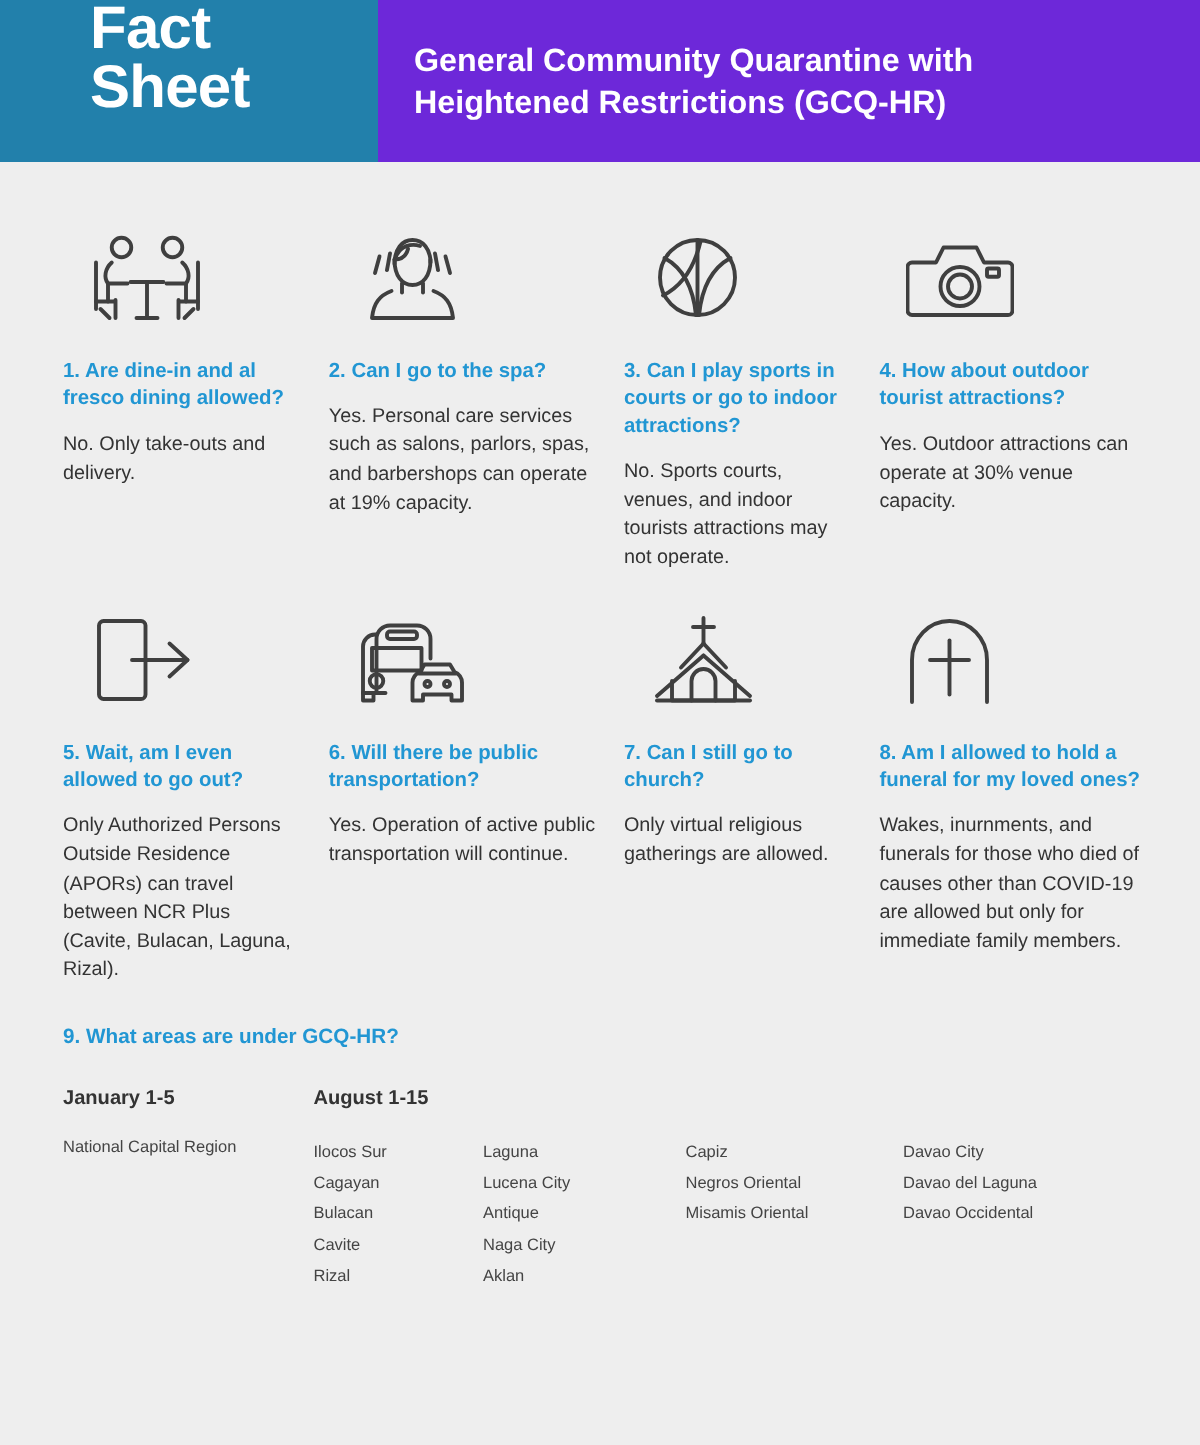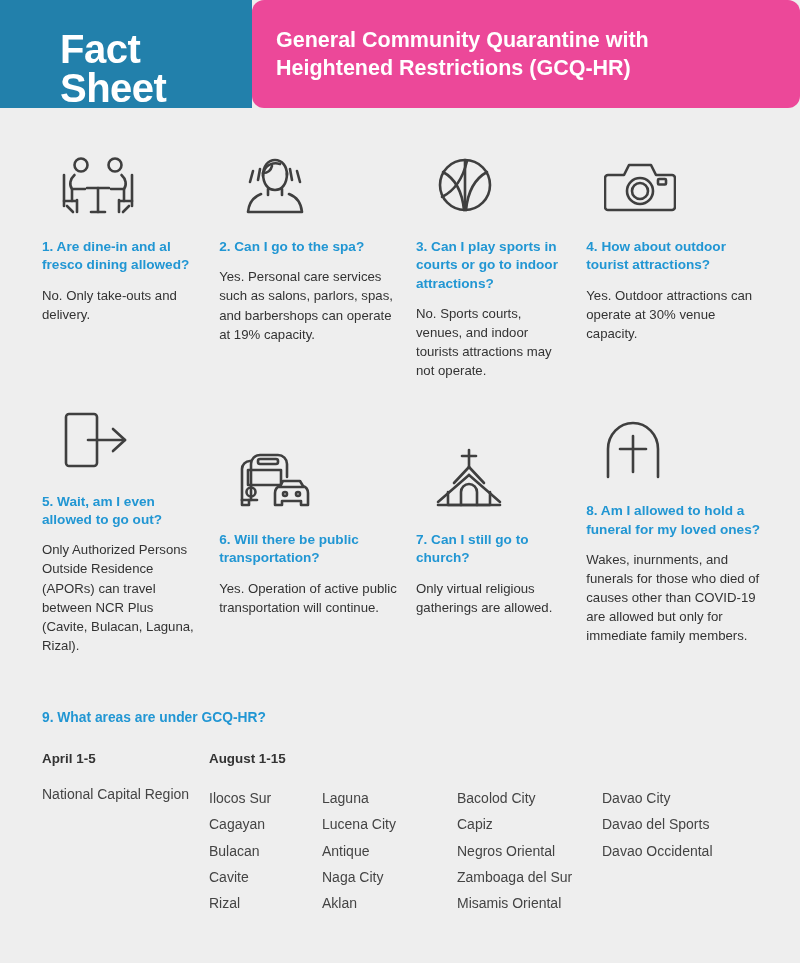--- a/index.html
+++ b/index.html
@@ -18,43 +18,42 @@
   
   .header {
     display: flex;
     height: 108px;
     width: 800px;
   }
   .header-left {
     width: 252px;
     background: #2280ab;
     display: flex;
-    align-items: flex-end;
+    align-items: flex-start;
     box-sizing: border-box;
     padding-left: 60px;
   }
   .fact-sheet-title {
     color: #ffffff;
     font-size: 40px;
     font-weight: bold;
     line-height: 0.97;
     letter-spacing: -0.5px;
   }
   .fact-sheet-title span {
     display: block;
   }
   .header-right {
     flex: 1;
-    background: #ec4899;
+    background: #6d28d9;
     display: flex;
     align-items: center;
     box-sizing: border-box;
     padding-left: 24px;
     padding-right: 12px;
-    border-radius: 12px;
   }
   .header-sub {
     color: #ffffff;
     font-size: 21.5px;
     font-weight: bold;
     line-height: 1.32;
   }
   .header-sub span { display: block; }
 
   
@@ -63,21 +62,21 @@
     position: relative;
   }
   .qrow {
     display: flex;
     padding-left: 42px;
     padding-right: 12px;
     box-sizing: border-box;
     width: 800px;
   }
   .qrow-1 { margin-top: 36px; }
-  .qrow-2 { margin-top: 18px; align-items: center; }
+  .qrow-2 { margin-top: 18px; }
 
   .qcell {
     box-sizing: border-box;
     padding-right: 18px;
   }
   .qcell-0 { width: 180px; }
   .qcell-1 { width: 200px; }
   .qcell-2 { width: 173px; }
   .qcell-3 { width: 205px; }
 
@@ -102,21 +101,21 @@
   }
   .q-answer {
     color: #333333;
     font-size: 13.2px;
     line-height: 1.45;
     margin: 0;
   }
 
   
   .areas {
-    margin-top: 55px;
+    margin-top: 28px;
     padding-left: 42px;
     padding-right: 12px;
   }
   .areas-title {
     color: #2196d3;
     font-size: 13.8px;
     font-weight: bold;
     margin: 0 0 26px 0;
   }
   .areas-cols {
@@ -130,21 +129,21 @@
 
   .col-head {
     font-size: 13.4px;
     font-weight: bold;
     color: #333333;
     margin-bottom: 18px;
     height: 16px;
   }
   .col-head.blank { color: transparent; }
   .area-item {
-    font-size: 14px;
+    font-size: 11px;
     color: #444444;
     line-height: 1.88;
   }
   .area-item.multiline { line-height: 1.4; }
 </style>
 </head>
 <body>
 
 <div class="header">
   <div class="header-left">
@@ -304,21 +303,21 @@
       <p class="q-answer">Wakes, inurnments, and funerals for those who died of causes other than COVID-19 are allowed but only for immediate family members.</p>
     </div>
 
   </div>
 
   <div class="areas">
     <p class="areas-title">9. What areas are under GCQ-HR?</p>
     <div class="areas-cols">
 
       <div class="area-col-0">
-        <div class="col-head">April 1-5</div>
+        <div class="col-head">January 1-5</div>
         <div class="area-item multiline">National Capital Region</div>
       </div>
 
       <div class="area-col-1">
         <div class="col-head">August 1-15</div>
         <div class="area-item">Ilocos Sur</div>
         <div class="area-item">Cagayan</div>
         <div class="area-item">Bulacan</div>
         <div class="area-item">Cavite</div>
         <div class="area-item">Rizal</div>
@@ -328,30 +327,28 @@
         <div class="col-head blank">&nbsp;</div>
         <div class="area-item">Laguna</div>
         <div class="area-item">Lucena City</div>
         <div class="area-item">Antique</div>
         <div class="area-item">Naga City</div>
         <div class="area-item">Aklan</div>
       </div>
 
       <div class="area-col-3">
         <div class="col-head blank">&nbsp;</div>
-        <div class="area-item">Bacolod City</div>
         <div class="area-item">Capiz</div>
         <div class="area-item">Negros Oriental</div>
-        <div class="area-item">Zamboaga del Sur</div>
         <div class="area-item">Misamis Oriental</div>
       </div>
 
       <div class="area-col-4">
         <div class="col-head blank">&nbsp;</div>
         <div class="area-item">Davao City</div>
-        <div class="area-item">Davao del Sports</div>
+        <div class="area-item">Davao del Laguna</div>
         <div class="area-item">Davao Occidental</div>
       </div>
 
     </div>
   </div>
 
 </div>
 
 </body></html>

